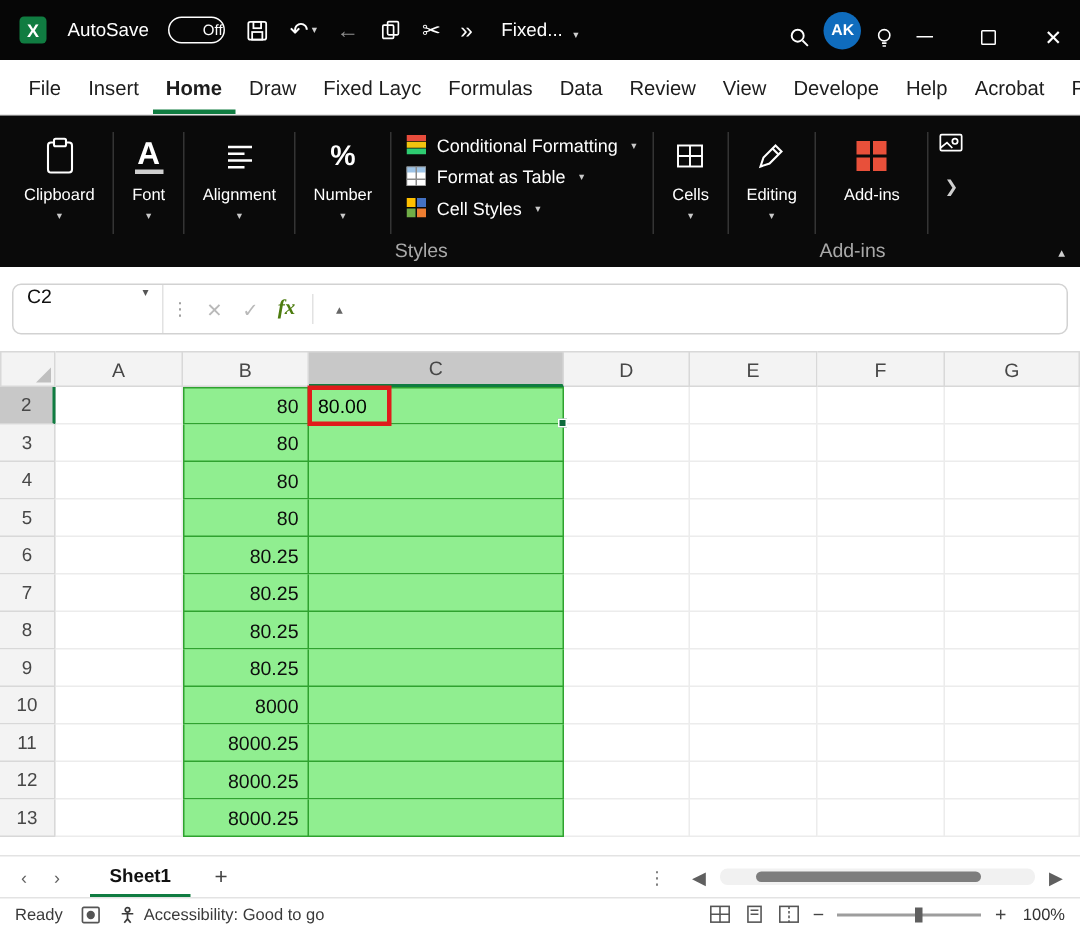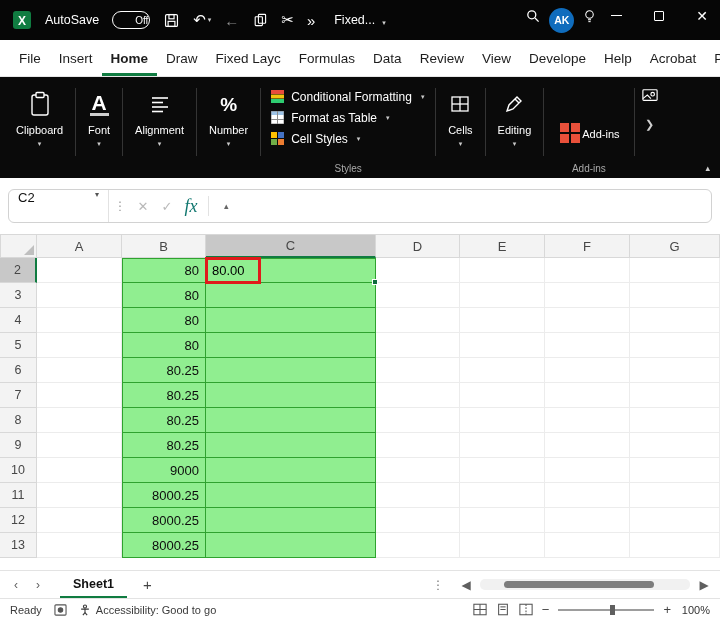--- a/index.html
+++ b/index.html
@@ -9,21 +9,21 @@
   
   .titlebar{height:40px;background:#060606;display:flex;align-items:center;color:#fff;padding:0 12px;gap:13px;flex:0 0 auto}
   .tb-text{font-size:12.5px;color:#fff;white-space:nowrap}
   .toggle{width:38px;height:18px;border:1px solid #fff;border-radius:10px;display:flex;align-items:center;padding:2px 4px 2px 18px;gap:4px;cursor:pointer}
   .knob{width:12px;height:12px;border-radius:50%;background:#fff}
   .toggle-label{font-size:10px;color:#fff}
   .tb-ic{display:flex;align-items:center;justify-content:center;color:#fff;font-size:15px;cursor:pointer;white-space:nowrap}
   .tb-ic.dim{color:#8f8f8f}
   .mini-chev{font-size:7px;color:#cfcfcf;margin-left:2px}
   .quick-cmd{display:flex;align-items:flex-end;gap:5px;font-size:12.5px;color:#fff;cursor:pointer;padding:0 6px}
-  .tb-right{margin-left:auto;display:flex;align-items:flex-start;gap:8px}
+  .tb-right{margin-left:auto;display:flex;align-items:flex-end;gap:8px}
   .avatar{width:25px;height:25px;border-radius:50%;background:#0F6CBD;color:#fff;font-size:10.5px;font-weight:bold;display:flex;align-items:center;justify-content:center;cursor:pointer}
   .winbtns{display:flex;align-items:center;gap:32px;margin-left:6px}
   .min-bar{width:11px;height:1.4px;background:#fff;display:block}
   .max-box{width:10px;height:10px;border:1.3px solid #fff;display:block;border-radius:1px}
   .close-x{font-size:14px}
 
   
   .menubar{height:37px;background:#fff;display:flex;align-items:center;padding:0 10px;border-bottom:1px solid #e6e6e6;flex:0 0 auto}
   .menu-items{display:flex;align-items:stretch;height:100%}
   .menu-item{padding:0 9px;display:flex;align-items:center;font-size:13.5px;color:#1d1d1d;cursor:pointer;white-space:nowrap}
@@ -34,34 +34,34 @@
   .rsep{width:1px;background:#343434;margin:8px 2px 22px;flex:0 0 auto}
   .rgroup{display:flex;flex-direction:column;align-items:center;padding:7px 10px 0;cursor:pointer}
   .rg-icon{height:34px;display:flex;align-items:center;justify-content:center}
   .rg-label{font-size:11px;margin-top:3px;white-space:nowrap}
   .chev{font-size:7px;color:#c9c9c9;margin-top:4px}
   .font-A{font-size:21px;font-weight:bold;line-height:1;border-bottom:3px solid #cfcfcf;padding:0 2px}
   .pct{font-size:19px;font-weight:bold;line-height:1}
   .styles-group{display:flex;flex-direction:column;padding:6px 8px 0;position:relative;min-width:170px}
   .style-row{display:flex;align-items:center;gap:7px;height:21px;font-size:12px;cursor:pointer;white-space:nowrap}
   .style-row .chev{margin:0 0 0 2px}
-  .group-label{position:absolute;bottom:4px;left:0;right:0;text-align:center;font-size:10px;color:#a9a9a9}
-  .addins-group{display:flex;align-items:center;padding:7px 12px 0;position:relative;min-width:70px;cursor:pointer}
+  .group-label{position:absolute;bottom:4px;left:0;right:0;font-size:13px;color:#a9a9a9}
+  .addins-group{display:flex;flex-direction:column;align-items:center;padding:7px 12px 0;position:relative;min-width:70px;cursor:pointer}
   .rib-extras{display:flex;flex-direction:column;align-items:center;justify-content:flex-start;padding:8px 4px 0;gap:14px}
   .collapse-chev{position:absolute;right:10px;bottom:5px;font-size:9px;color:#cfcfcf;cursor:pointer}
 
   
   .formulabar{height:56px;display:flex;align-items:center;padding:10px 8px;background:#fff;flex:0 0 auto}
   .fb-box{flex:1;height:34px;border:1px solid #d2d2d2;border-radius:6px;display:flex;align-items:center;overflow:hidden;background:#fff}
   .namebox{width:100px;height:100%;display:flex;align-items:flex-start;padding:0 9px;border-right:1px solid #e2e2e2;cursor:pointer}
   .namebox .val{flex:1;font-size:13px;color:#111}
   .namebox .mini-chev{color:#555;font-size:8px}
   .fb-dots{color:#9a9a9a;padding:0 5px;font-size:12px}
   .fb-ic{width:24px;text-align:center;color:#b9b9b9;font-size:13px}
-  .fx{font-style:italic;font-family:"Liberation Serif",serif;color:#0f766e;font-weight:normal;font-size:18px}
+  .fx{font-style:italic;font-family:"Liberation Serif",serif;color:#4d7c0f;font-weight:bold;font-size:14px}
   .fb-divider{width:1px;height:60%;background:#e2e2e2;margin:0 5px}
   .formula-text{flex:1;font-size:13.5px;color:#0d0d0d;padding-left:6px}
   .fb-expand{color:#666;padding:0 10px;font-size:9px;cursor:pointer}
 
   
   .grid{flex:1;background:#fff;overflow:hidden}
   .hdr-row{display:flex;height:24px}
   .corner{width:37px;background:#f3f3f3;border:1px solid #d8d8d8;position:relative;flex:0 0 auto}
   .corner:after{content:"";position:absolute;right:2px;bottom:2px;border-left:10px solid transparent;border-bottom:10px solid #bfbfbf}
   .col-hdr{display:flex;align-items:center;justify-content:center;background:#f3f3f3;border-right:1px solid #d8d8d8;border-top:1px solid #d8d8d8;border-bottom:1px solid #d8d8d8;color:#474747;font-size:13px;cursor:pointer;flex:0 0 auto}
@@ -422,21 +422,21 @@
           <div class="cell col-B green num">80.25</div>
           <div class="cell col-C green"></div>
           <div class="cell col-D"></div>
           <div class="cell col-E"></div>
           <div class="cell col-F"></div>
           <div class="cell col-G"></div>
         </div>
         <div class="grid-row">
           <div class="row-hdr">10</div>
           <div class="cell col-A"></div>
-          <div class="cell col-B green num">9000</div>
+          <div class="cell col-B green num">8000</div>
           <div class="cell col-C green"></div>
           <div class="cell col-D"></div>
           <div class="cell col-E"></div>
           <div class="cell col-F"></div>
           <div class="cell col-G"></div>
         </div>
         <div class="grid-row">
           <div class="row-hdr">11</div>
           <div class="cell col-A"></div>
           <div class="cell col-B green num">8000.25</div>

